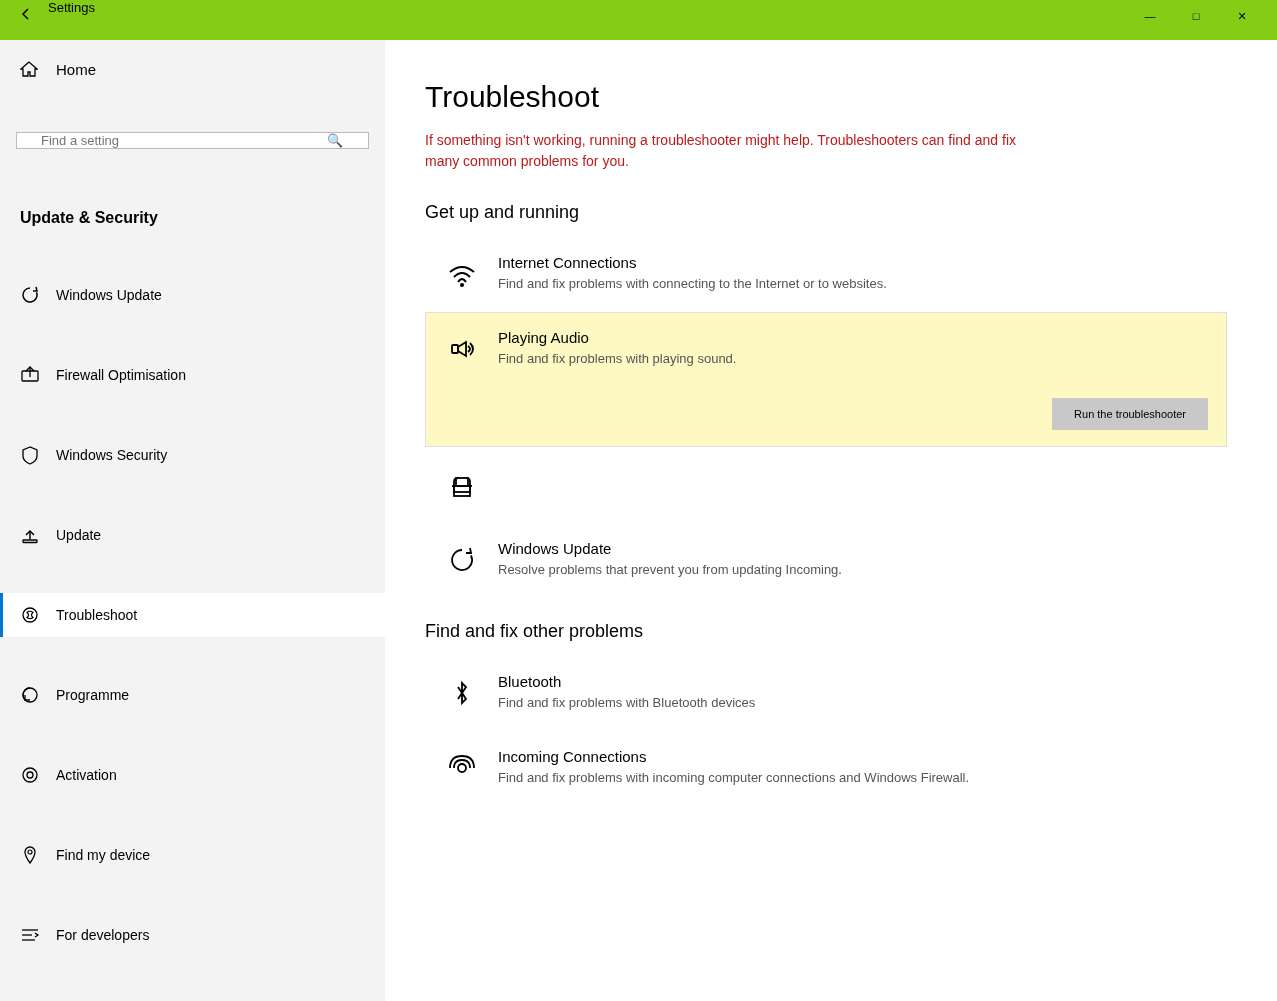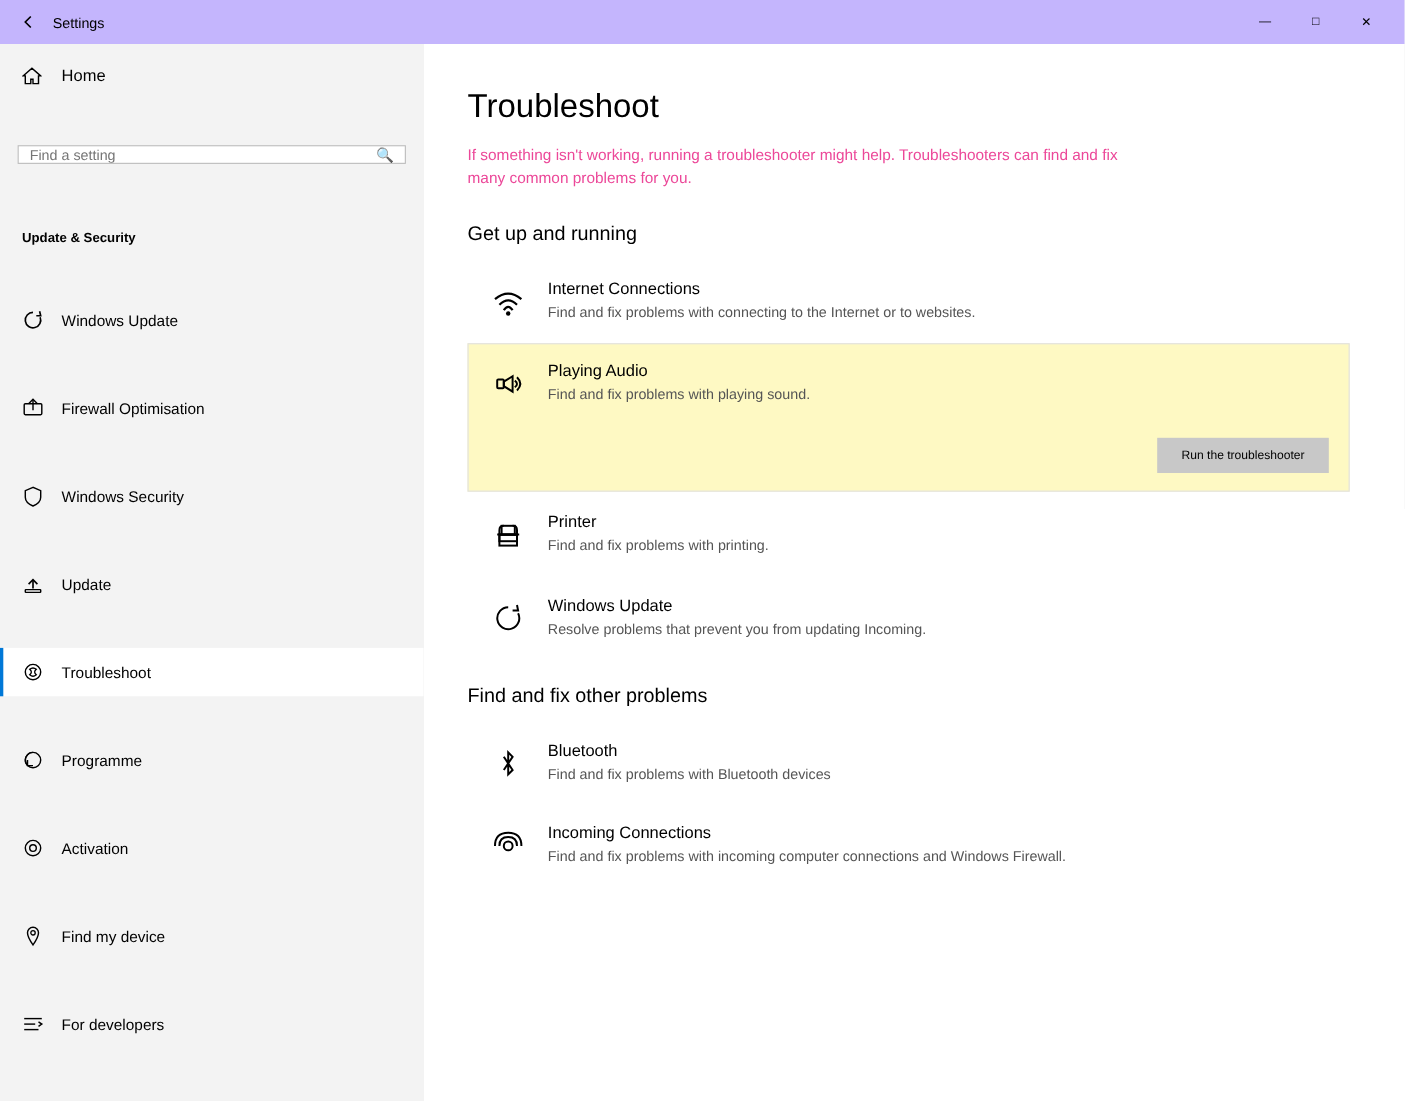--- a/index.html
+++ b/index.html
@@ -8,22 +8,22 @@
       background: #f3f3f3;
       width: 1277px;
       height: 1001px;
       overflow: hidden;
       display: flex;
       flex-direction: column;
     }
     
     .titlebar {
       display: flex;
-      align-items: center;
-      background: #c4b5fd;
+      align-items: flex-start;
+      background: #84cc16;
       height: 40px;
       padding: 0 12px;
       flex-shrink: 0;
     }
     .titlebar-back {
       width: 28px;
       height: 28px;
       display: flex;
       align-items: center;
       justify-content: center;
@@ -80,36 +80,36 @@
       font-size: 15px;
       color: #000;
     }
     .sidebar-search {
       margin: 8px 16px 16px;
       display: flex;
       align-items: center;
       background: #fff;
       border: 1px solid #bbb;
       height: 36px;
-      padding: 0 10px;
+      padding: 0 24px;
     }
     .sidebar-search input {
       border: none;
       outline: none;
       flex: 1;
       font-size: 13px;
       background: transparent;
       color: #555;
     }
     .sidebar-search-icon {
       color: #555;
       font-size: 13px;
     }
     .sidebar-section-title {
-      font-size: 12px;
+      font-size: 16px;
       font-weight: 700;
       color: #000;
       padding: 8px 20px 10px;
       text-transform: none;
       letter-spacing: 0;
     }
     .sidebar-item {
       display: flex;
       align-items: center;
       padding: 12px 20px;
@@ -146,21 +146,21 @@
       padding: 40px 50px 40px 40px;
     }
     .content-title {
       font-size: 30px;
       font-weight: 300;
       color: #000;
       margin-bottom: 16px;
     }
     .content-desc {
       font-size: 14px;
-      color: #ec4899;
+      color: #b91c1c;
       margin-bottom: 30px;
       line-height: 1.5;
       max-width: 600px;
     }
     .section-heading {
       font-size: 18px;
       font-weight: 400;
       color: #000;
       margin-bottom: 14px;
     }
@@ -410,24 +410,20 @@
       <div class="item-icon">
         <svg width="32" height="32" viewBox="0 0 32 32">
           <rect x="8" y="16" width="16" height="10" fill="none" stroke="#000" stroke-width="1.8"></rect>
           <rect x="10" y="8" width="12" height="8" fill="none" stroke="#000" stroke-width="1.8"></rect>
           <rect x="8" y="16" width="16" height="6" rx="0" fill="none" stroke="#000" stroke-width="1.8"></rect>
           <line x1="6" y1="16" x2="26" y2="16" stroke="#000" stroke-width="1.8"></line>
           <path d="M8 16 L8 12 Q8 8 12 8" fill="none" stroke="#000" stroke-width="1.8"></path>
           <path d="M24 16 L24 12 Q24 8 20 8" fill="none" stroke="#000" stroke-width="1.8"></path>
         </svg>
       </div>
-      <div class="item-text">
-        <div class="item-title">Printer</div>
-        <div class="item-desc">Find and fix problems with printing.</div>
-      </div>
     </div>
 
     <div class="troubleshoot-item">
       <div class="item-icon">
         <svg width="32" height="32" viewBox="0 0 32 32">
           <path d="M16 6a10 10 0 1 0 9 5.5" fill="none" stroke="#000" stroke-width="1.8"></path>
           <polyline points="24,4 25,9 20,9" fill="none" stroke="#000" stroke-width="1.8"></polyline>
         </svg>
       </div>
       <div class="item-text">

